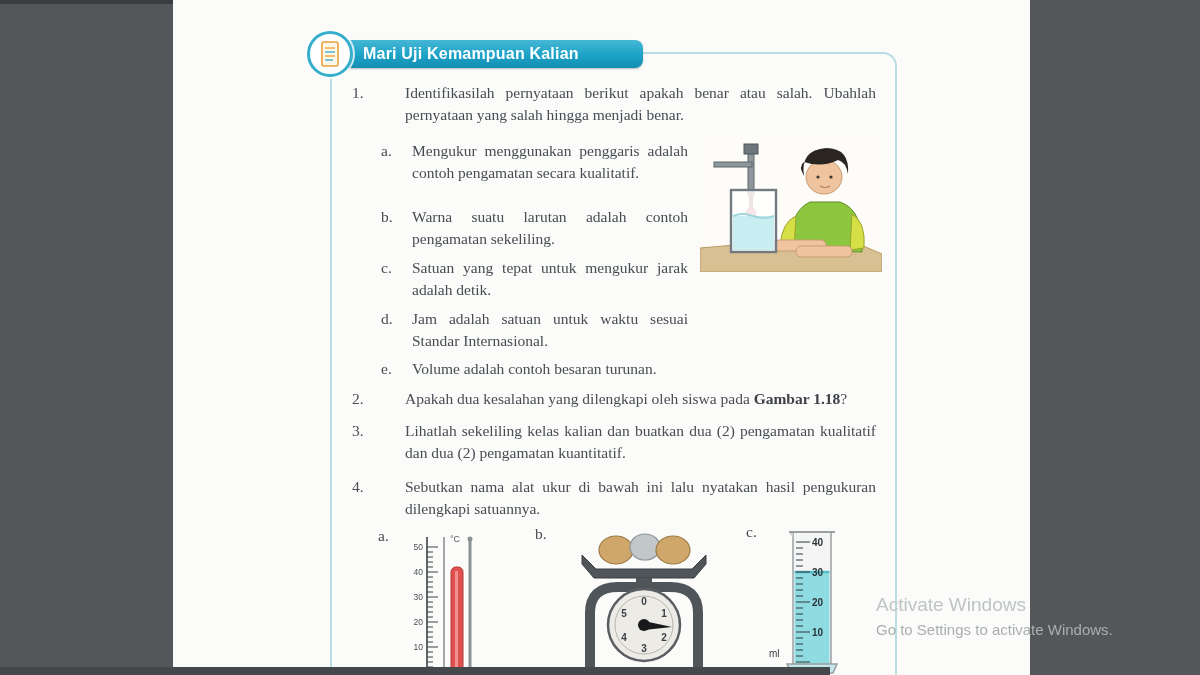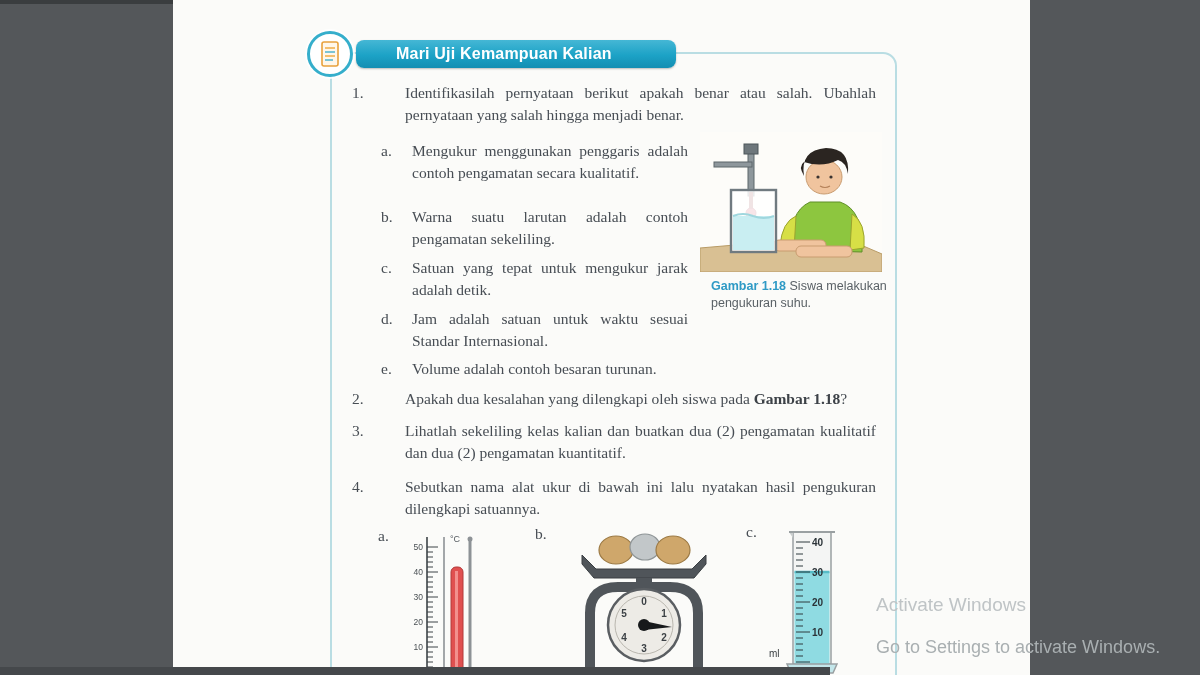--- a/index.html
+++ b/index.html
@@ -14,21 +14,21 @@
   .page { position:absolute; left:173px; top:0; width:857px; height:675px; background:#fbfbf9; overflow:hidden; }
 
   
   .qbox { position:absolute; left:157px; top:52px; width:567px; height:660px;
           border:2px solid #b9dde3; border-radius:14px; background:transparent; }
 
   
   .banner { position:absolute; left:150px; top:40px; width:320px; height:28px;
             background:linear-gradient(180deg,#45b7d5 0%, #1ca2c6 55%, #148eb2 100%);
             border-radius:8px; display:flex; align-items:center; padding-left:40px;
-            box-shadow:0 1px 2px rgba(0,0,0,0.25); z-index:6;margin-left:33px; }
+            box-shadow:0 1px 2px rgba(0,0,0,0.25); z-index:6; }
   .banner-title { color:#ffffff; font-family:"Liberation Sans", sans-serif; font-weight:bold;
                   font-size:16px; letter-spacing:0.2px; }
   .banner-icon { position:absolute; left:134px; top:31px; width:46px; height:46px; border-radius:50%;
                  background:#ffffff; border:3px solid #35aecb; z-index:7;
                  display:flex; align-items:center; justify-content:center;
                  box-shadow:0 0 0 2px rgba(255,255,255,0.8); }
 
   
   .q { position:absolute; left:179px; width:524px; display:flex;
        font-size:15.5px; line-height:22px; color:#474d54; }
@@ -51,21 +51,21 @@
   
   .inst-label { position:absolute; font-size:15.5px; color:#474d54; }
   .inst { position:absolute; }
 
   svg text { font-family:"Liberation Sans", sans-serif; }
 
   
   .watermark { position:absolute; left:876px; top:590px; z-index:40;
                font-family:"Liberation Sans", sans-serif; pointer-events:none; }
   .wm1 { font-size:19px; color:#bfc4c6; line-height:30px; }
-  .wm2 { font-size:18px; color:#a9afb1; line-height:20px;margin-top:17px; }
+  .wm2 { font-size:15px; color:#a9afb1; line-height:20px; }
 </style>
 </head>
 <body>
 
 <div class="screen">
   <div class="top-strip"></div>
 
   <div class="page">
 
     <div class="qbox"></div>
@@ -140,23 +140,20 @@
         </g>
 
         <g>
           <rect x="31" y="58" width="45" height="62" fill="#ffffff" fill-opacity="0.85" stroke="#707a80" stroke-width="2.4"></rect>
           <rect x="33" y="84" width="41" height="34" fill="#c9eef2"></rect>
           <path d="M33,84 q10,-4 20,0 q11,4 21,0" fill="none" stroke="#9fd7de" stroke-width="2"></path>
         </g>
       </svg>
     </div>
 
-    <div class="fig-caption">
-      <span class="cap-label">Gambar 1.18</span><span> Siswa melakukan pengukuran suhu.</span>
-    </div>
 
     <div class="q" style="top:388px;">
       <span class="qnum">2.</span>
       <div class="qtext"><span>Apakah dua kesalahan yang dilengkapi oleh siswa pada </span><b>Gambar 1.18</b><span>?</span></div>
     </div>
     <div class="q" style="top:420px;">
       <span class="qnum">3.</span>
       <div class="qtext">Lihatlah sekeliling kelas kalian dan buatkan dua (2) pengamatan kualitatif dan dua (2) pengamatan kuantitatif.</div>
     </div>
     <div class="q" style="top:476px;">

